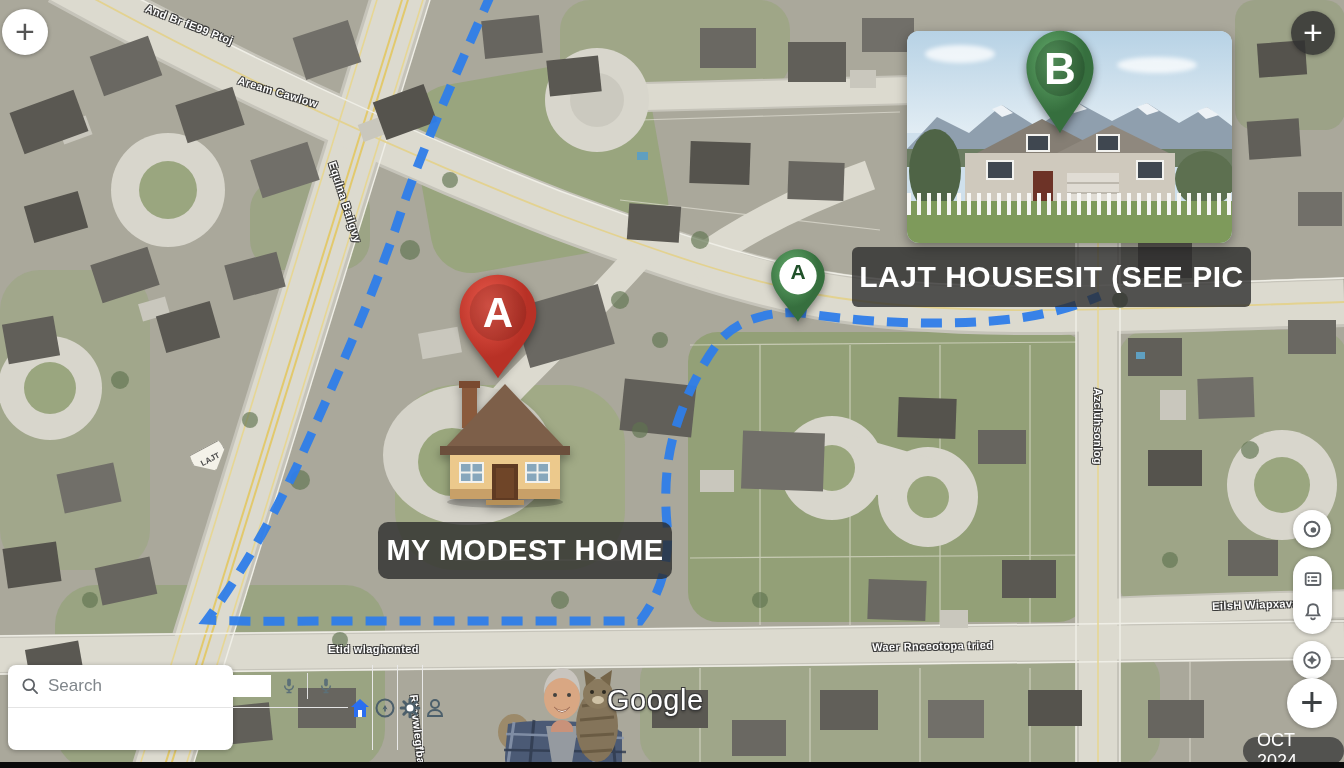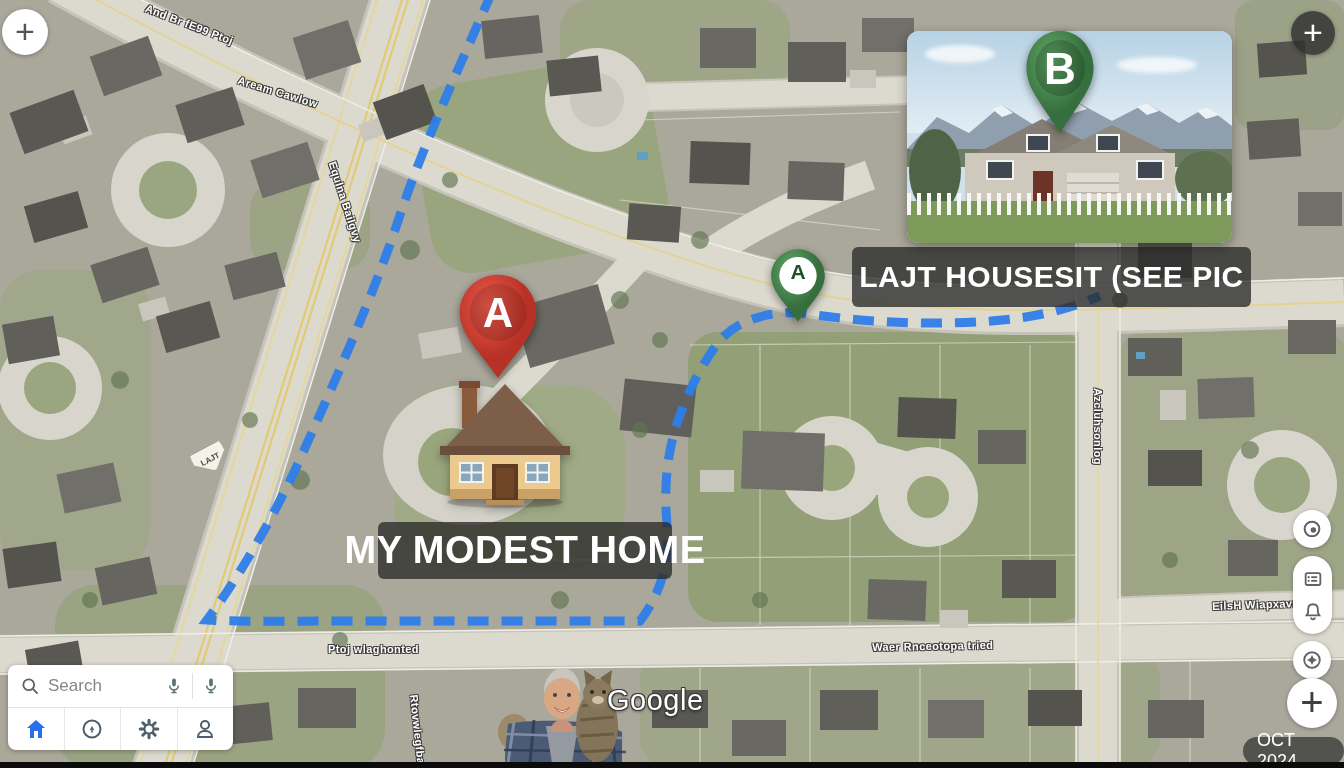--- a/index.html
+++ b/index.html
@@ -14,21 +14,21 @@
                -1px 1px 0 rgba(55,55,55,.95),1px 1px 0 rgba(55,55,55,.95);}
   .shield{position:absolute;left:192px;top:446px;width:34px;height:24px;background:#f4f2e9;
     border:1px solid #8f8d84;transform:rotate(-28deg);display:flex;align-items:center;justify-content:center;
     clip-path:polygon(6% 0,94% 0,100% 40%,50% 100%,0 40%);
     font:700 8px "Liberation Sans",sans-serif;color:#4a4a4a;}
 
   
   .callout{position:absolute;background:rgba(42,42,42,.78);color:#fff;border-radius:6px;
     display:flex;align-items:center;justify-content:center;font-weight:700;
     letter-spacing:.5px;white-space:nowrap;}
-  #label-home{left:378px;top:522px;width:294px;height:57px;font-size:38px;}
+  #label-home{left:378px;top:522px;width:294px;height:57px;font-size:29px;border-radius:10px;}
   #label-dream{left:852px;top:247px;width:399px;height:60px;font-size:30px;overflow:hidden;}
 
   
   .pin{position:absolute;filter:drop-shadow(0 3px 4px rgba(0,0,0,.45));}
   .pin span{position:absolute;left:0;width:100%;text-align:center;font-weight:700;
     font-family:"Liberation Sans",sans-serif;}
   #pin-a-red{left:458px;top:273px;width:80px;height:107px;}
   #pin-a-red span{top:16px;font-size:42px;color:#fff;}
   #pin-a-green{left:770px;top:248px;width:56px;height:75px;}
   #pin-a-green span{top:12px;font-size:21px;color:#20512a;}
@@ -64,21 +64,21 @@
   #btn-mylocation{left:1293px;top:510px;width:38px;height:38px;}
   #btn-compass{left:1293px;top:641px;width:38px;height:38px;}
   #btn-zoom-br{left:1287px;top:678px;width:50px;height:50px;}
   #btn-zoom-br .plus-glyph{font-size:40px;color:#3c4043;}
   #toolbar-pill{position:absolute;left:1293px;top:556px;width:39px;height:78px;background:#fff;
     border-radius:20px;box-shadow:0 1px 4px rgba(0,0,0,.3);display:flex;flex-direction:column;
     align-items:center;justify-content:space-around;padding:6px 0;box-sizing:border-box;}
 
   
   #search-panel{position:absolute;left:8px;top:665px;width:225px;height:85px;background:#fff;
-    border-radius:8px;box-shadow:0 1px 5px rgba(0,0,0,.3);display:flex;flex-direction:column;}
+    border-radius:8px;box-shadow:0 1px 5px rgba(0,0,0,.3);display:flex;flex-direction:row;}
   #search-row{height:42px;display:flex;align-items:center;border-bottom:1px solid #e4e4e4;}
   #search-row input{border:none;outline:none;flex:1;min-width:0;font:400 17px "Liberation Sans",sans-serif;
     color:#444;margin-left:6px;}
   #search-row input::placeholder{color:#80868b;}
   .vdiv{width:1px;height:26px;background:#e0e0e0;}
   #icons-row{flex:1;display:flex;align-items:center;}
   .tool-cell{flex:1;display:flex;align-items:center;justify-content:center;height:100%;cursor:pointer;}
   .tool-cell+.tool-cell{border-left:1px solid #e8e8e8;}
 
   
@@ -275,21 +275,21 @@
       C262,540 228,592 207,620 C240,622 300,621 360,621 L640,621 C662,592 670,560 667,524
       C664,492 666,456 677,424 C686,396 702,362 722,338 C742,318 772,311 802,313
       C872,324 952,326 1012,319 C1052,314 1078,305 1100,296" fill="none" stroke="#2e7de9" stroke-width="9" stroke-dasharray="21 13" stroke-linecap="butt" opacity=".95"></path>
   </svg>
 
   <div class="street-label" style="left:148px;top:2px;transform:rotate(21deg);">And Br fE99 Ptoj</div>
   <div class="street-label" style="left:240px;top:74px;transform:rotate(17deg);">Aream Cawlow</div>
   <div class="street-label" style="left:338px;top:160px;transform:rotate(72deg);">Equlna Bailgvy</div>
   <div class="street-label" style="left:1104px;top:388px;transform:rotate(90deg);">Azcluhsonlog</div>
   <div class="street-label" style="left:1212px;top:600px;transform:rotate(-2deg);">EilsH Wiapxava</div>
-  <div class="street-label" style="left:328px;top:643px;">Ptoj wlaghonted</div>
+  <div class="street-label" style="left:328px;top:643px;">Etid wlaghonted</div>
   <div class="street-label" style="left:872px;top:641px;transform:rotate(-1deg);">Waer Rnceotopa tried</div>
   <div class="street-label" style="left:420px;top:694px;transform:rotate(84deg);">Rtovwlegfba</div>
   <div class="shield">
       <span>LAJT</span>
     </div>
 
   <svg id="cartoon-house" viewBox="0 0 134 132">
     <ellipse cx="67" cy="126" rx="58" ry="6" fill="rgba(0,0,0,.18)"></ellipse>
     <rect x="24" y="8" width="15" height="44" fill="#8a5a3c"></rect>
     <rect x="21" y="5" width="21" height="7" fill="#7a4a30"></rect>

